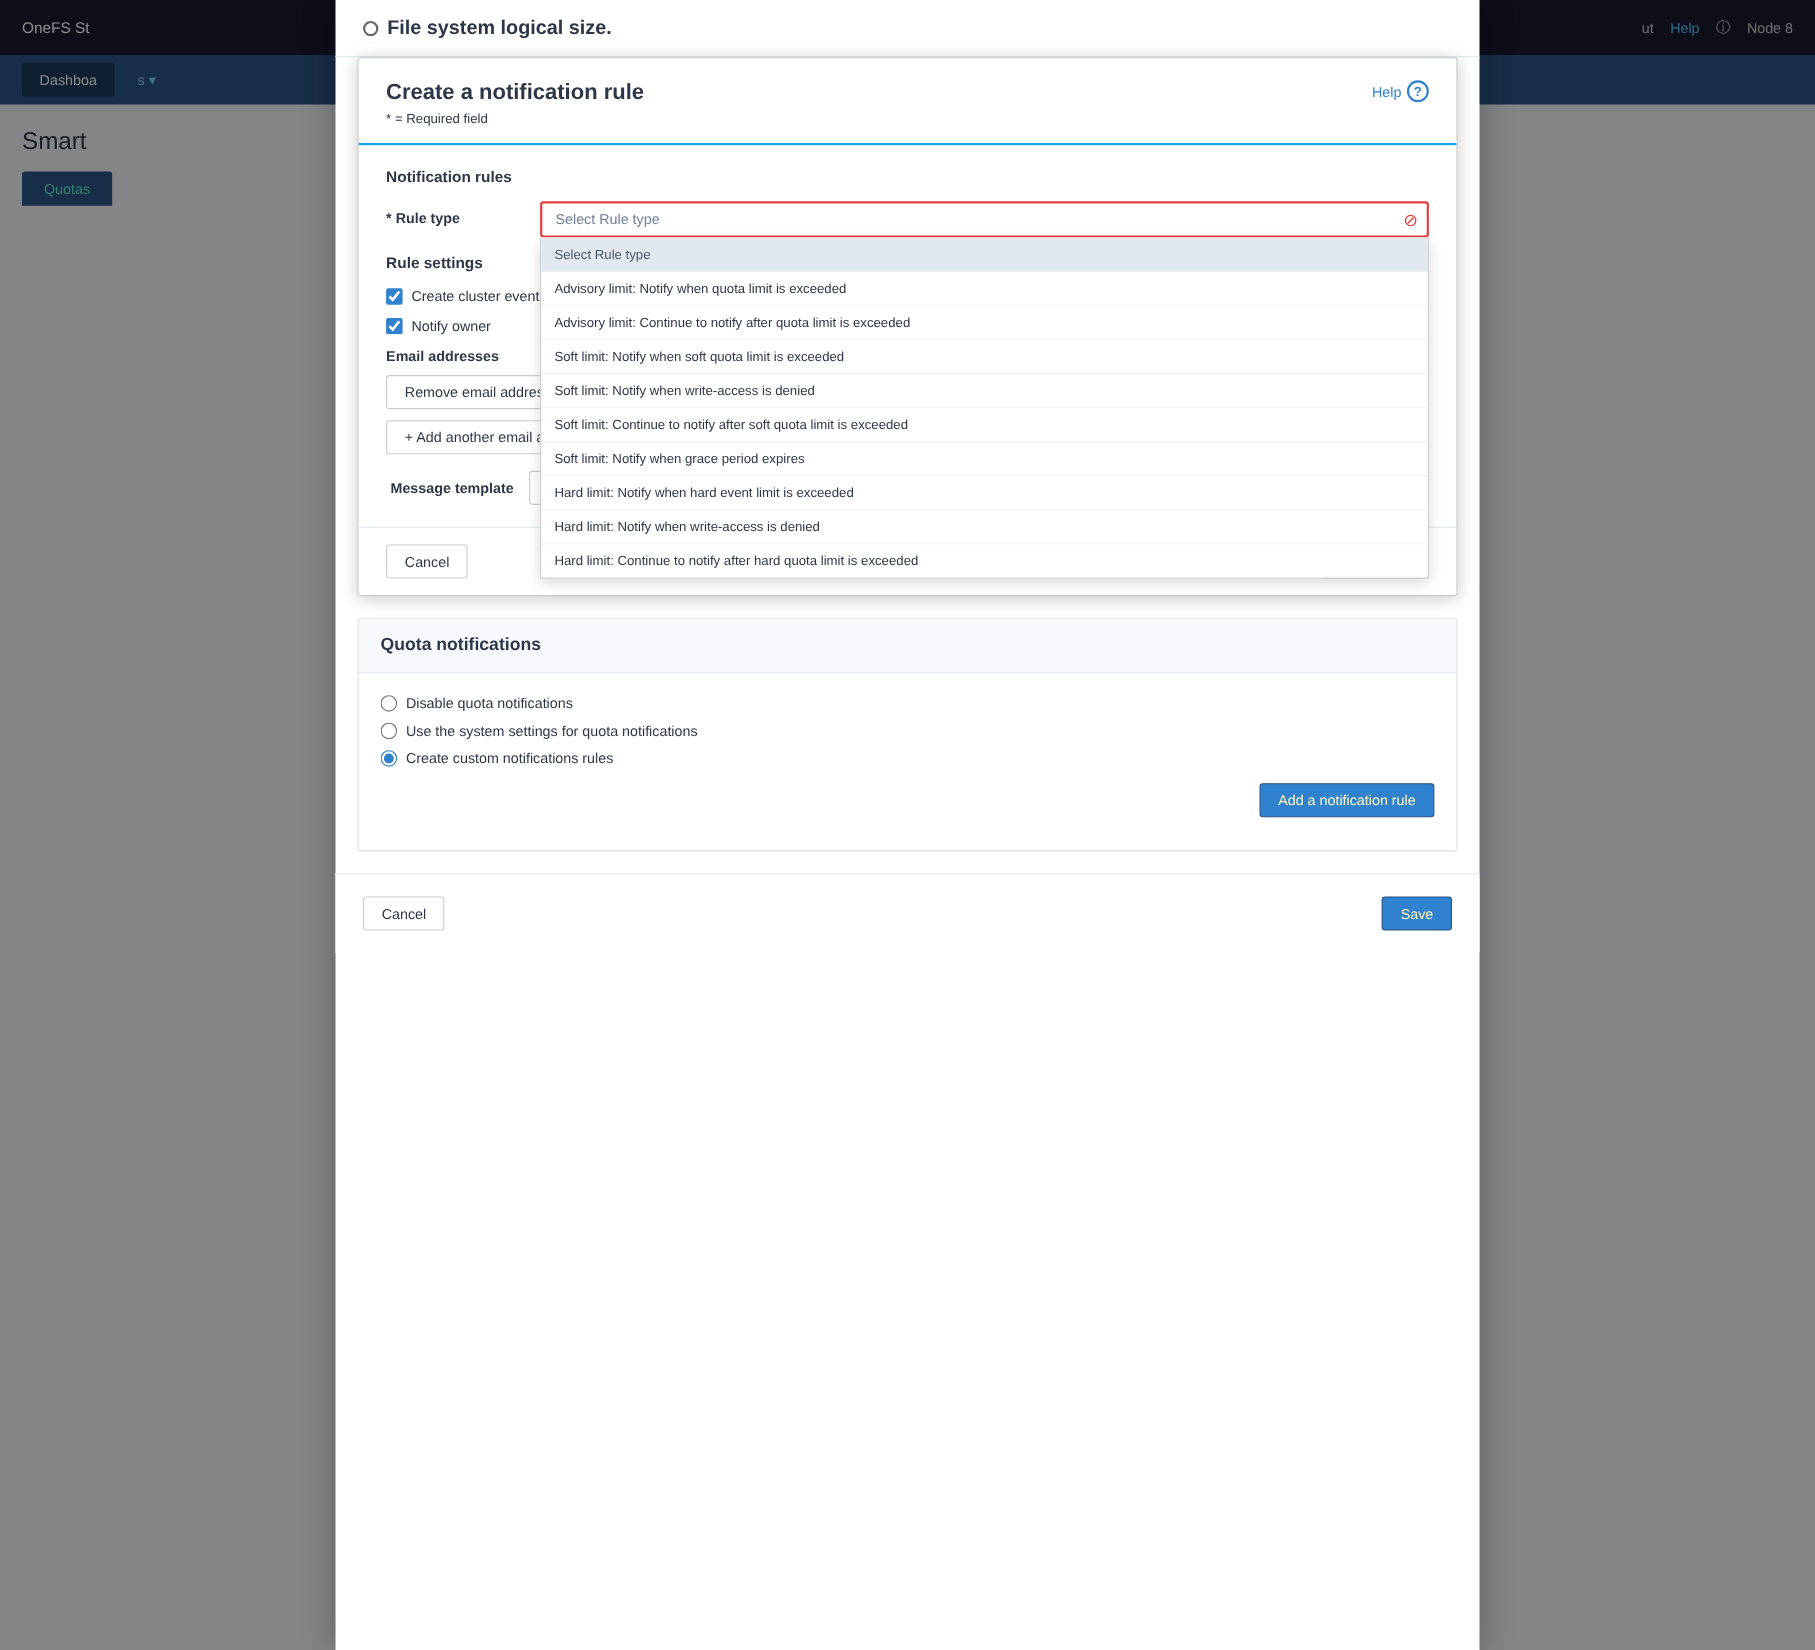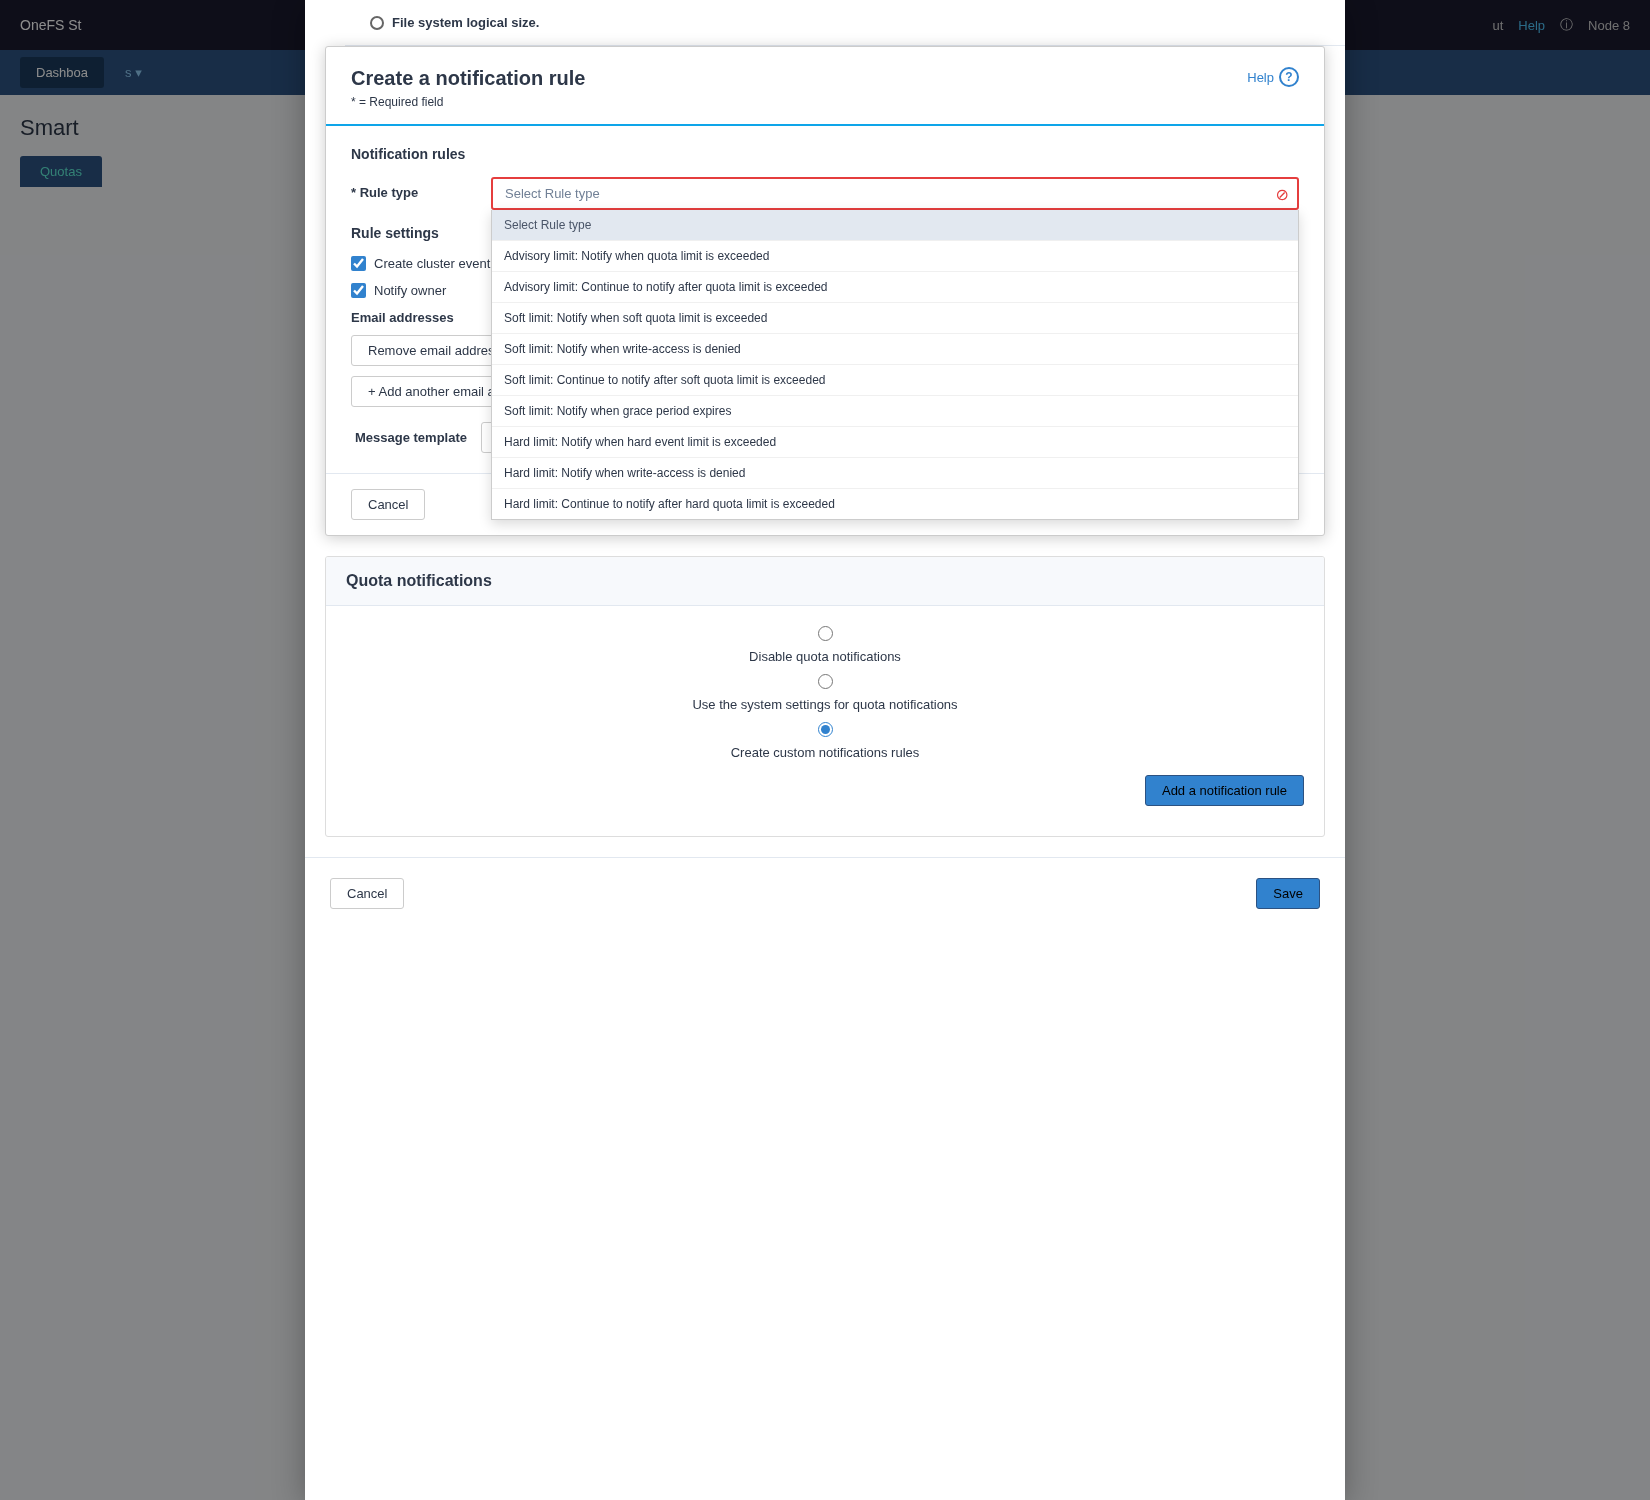--- a/index.html
+++ b/index.html
@@ -106,23 +106,22 @@
       box-shadow: 0 5px 30px rgba(0,0,0,0.3);
     }
 
     
     .outer-modal-top {
       padding: 15px 25px;
       border-bottom: 1px solid #e2e8f0;
       display: flex;
       align-items: center;
       gap: 8px;
-      font-size: 13px;
-      color: #2d3748;
-      margin-left: 40px;
+      font-size: 18px;
+      color: #2d3748;
     }
 
     
     .inner-dialog {
       background: white;
       border: 1px solid #ccc;
       margin: 0 20px;
       border-radius: 3px;
       box-shadow: 0 2px 15px rgba(0,0,0,0.2);
       position: relative;
@@ -302,21 +301,21 @@
       color: #2d3748;
     }
 
     .btn-outline {
       border: 1px solid #ccc;
       background: white;
     }
 
     .btn-primary {
       background: #3182ce;
-      color: #000000;
+      color: #fef9c3;
       border: 1px solid #2c5282;
     }
 
     .btn-secondary {
       background: white;
       color: #2d3748;
       border: 1px solid #ccc;
     }
 
     .message-template-row {
@@ -374,21 +373,20 @@
 
     .quota-notifications-body {
       padding: 20px;
     }
 
     .radio-row {
       display: flex;
       align-items: center;
       gap: 8px;
       margin-bottom: 10px;
-      flex-direction: column;
     }
 
     .radio-input {
       width: 15px;
       height: 15px;
       accent-color: #3182ce;
       cursor: pointer;
     }
 
     .radio-label {

